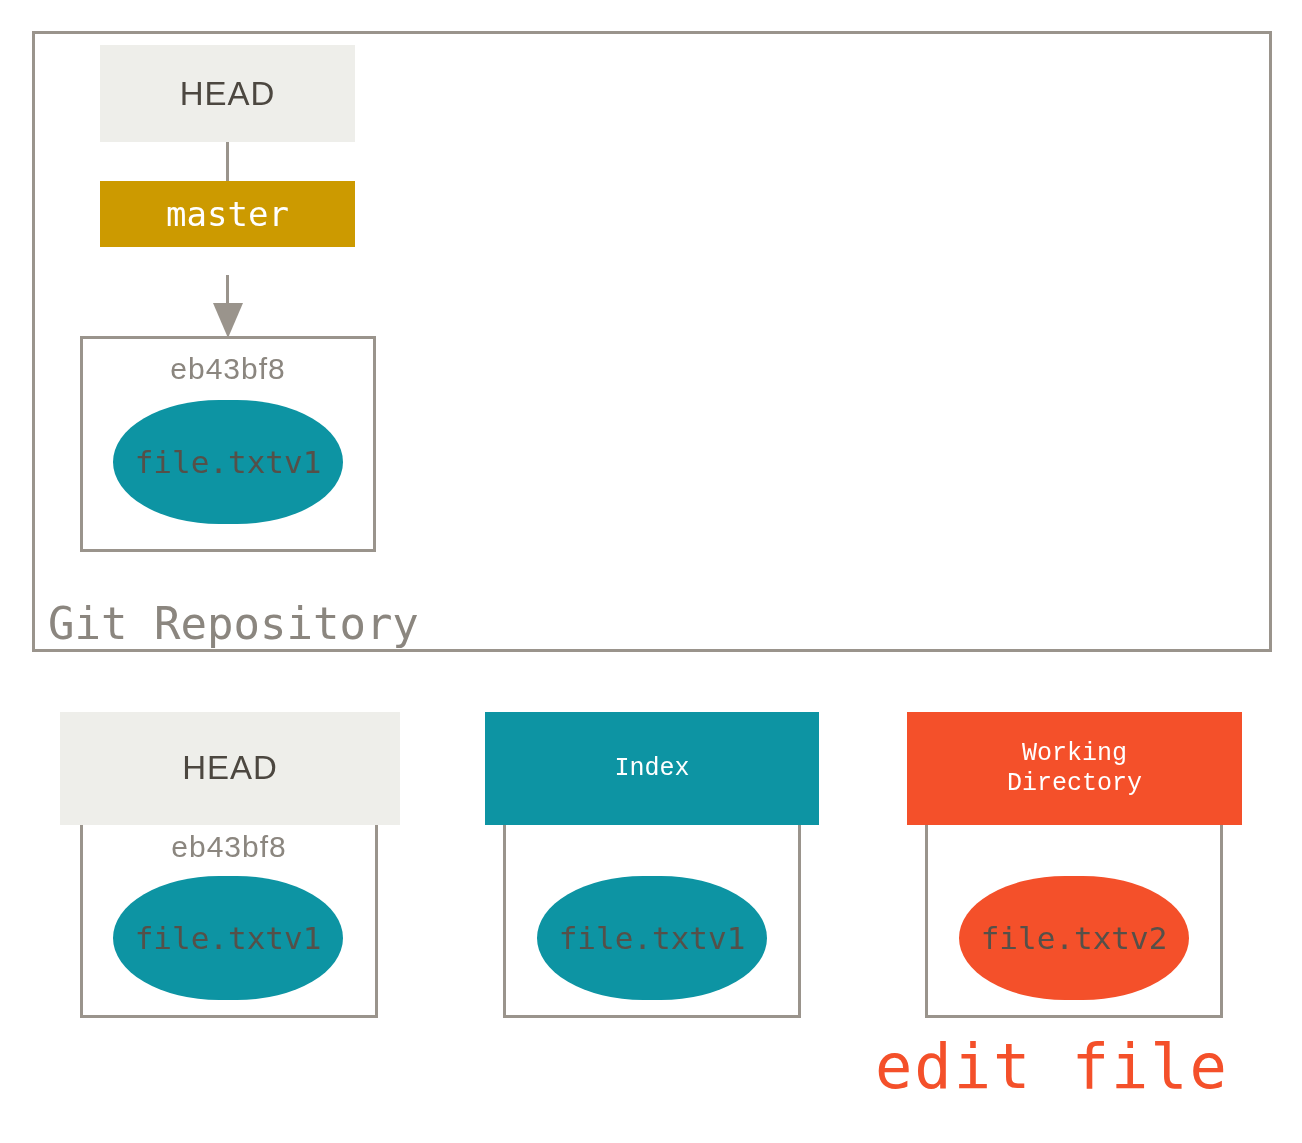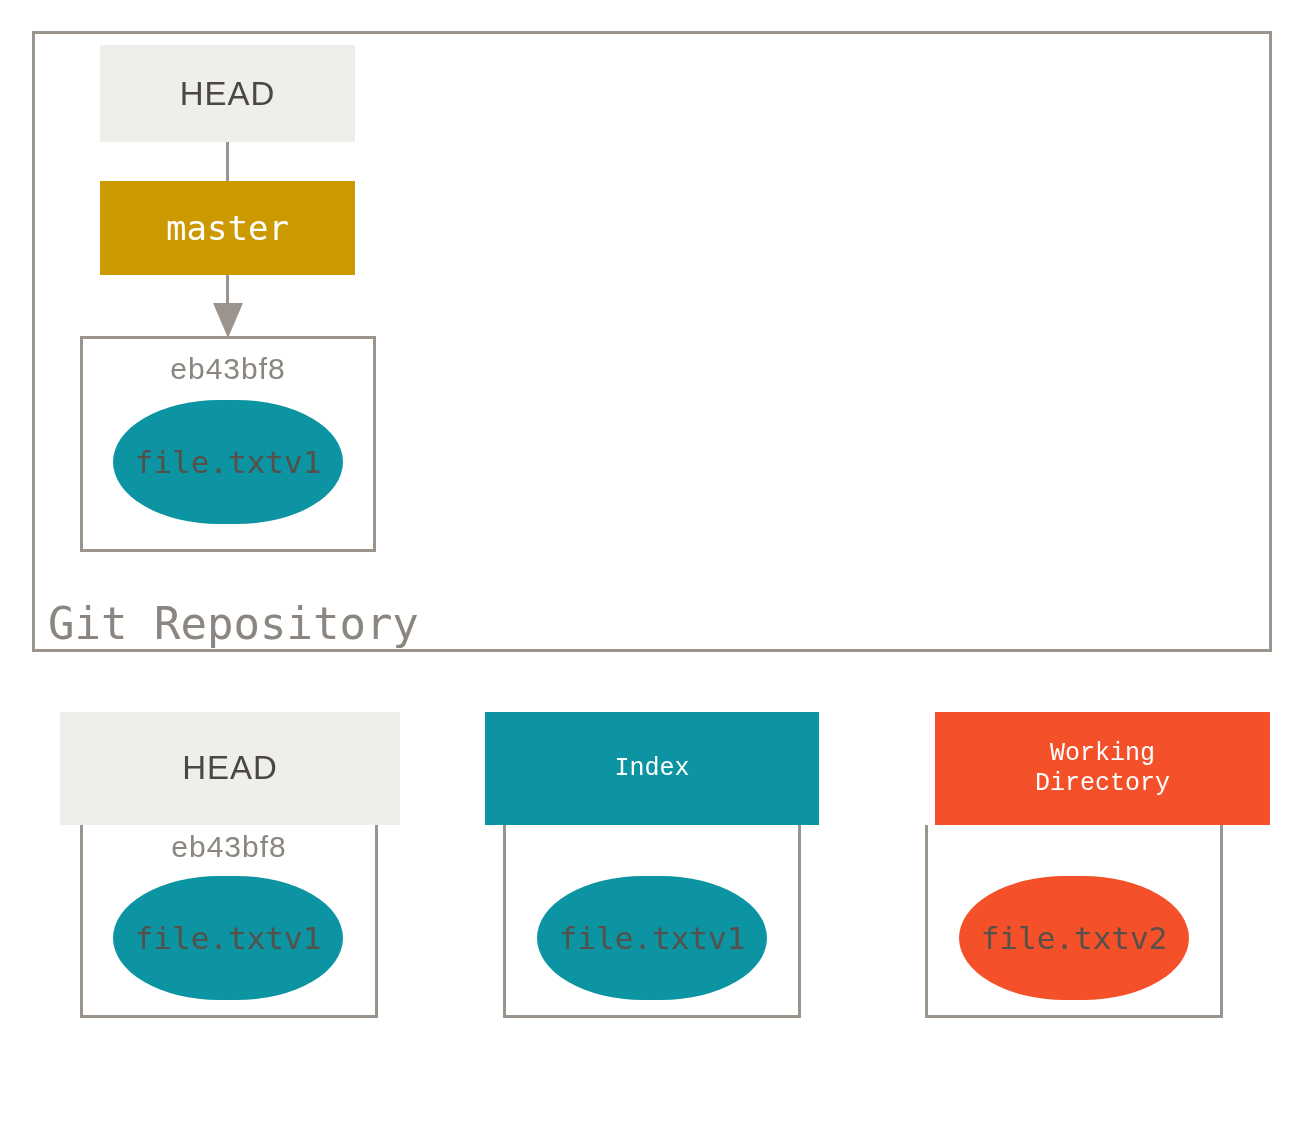--- a/index.html
+++ b/index.html
@@ -74,21 +74,21 @@
     height: 40px;
     background: #9a948c;
   }
 
   
   .master-ref {
     position: absolute;
     left: 100px;
     top: 181px;
     width: 255px;
-    height: 94px;
+    height: 66px;
     background: #cc9a00;
     display: flex;
     align-items: center;
     justify-content: center;
   }
   .master-ref-label {
     font-family: "DejaVu Sans Mono", monospace;
     font-size: 34px;
     color: #ffffff;
     letter-spacing: 0px;
@@ -245,21 +245,21 @@
   }
 
   
   .col-wd-body {
     left: 925px;
     top: 825px;
     width: 298px;
     height: 193px;
   }
   .col-wd-header {
-    left: 935px;
+    left: 907px;
     top: 712px;
     width: 335px;
     height: 113px;
     background: #f4502a;
   }
   .col-wd-header .col-header-label { color: #ffffff; }
   .blob-wd {
     left: 959px;
     top: 876px;
     width: 230px;
@@ -332,14 +332,15 @@
   <div class="col-body col-wd-body"></div>
   <div class="col-header col-wd-header">
     <span class="col-header-label">Working
 Directory</span>
   </div>
   <div class="blob red blob-wd">
     <span class="blob-name">file.txt</span>
     <span class="blob-ver">v2</span>
   </div>
 
+  <div class="caption">edit file</div>
 
 </div>
 
 </body></html>

